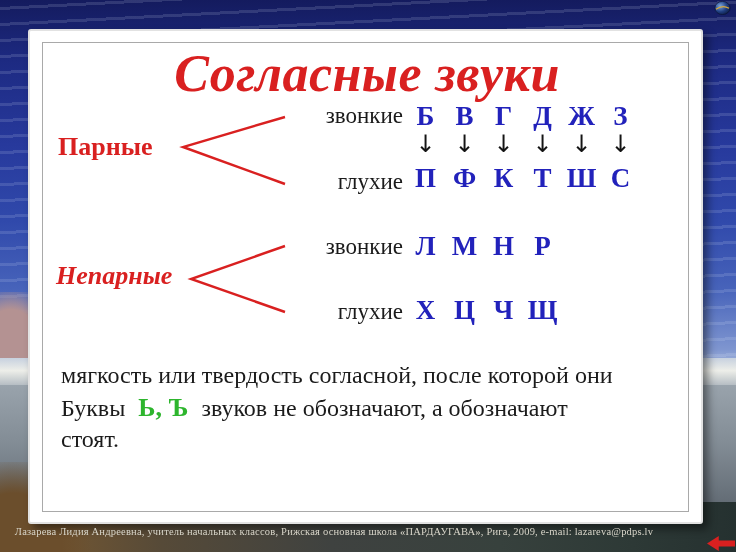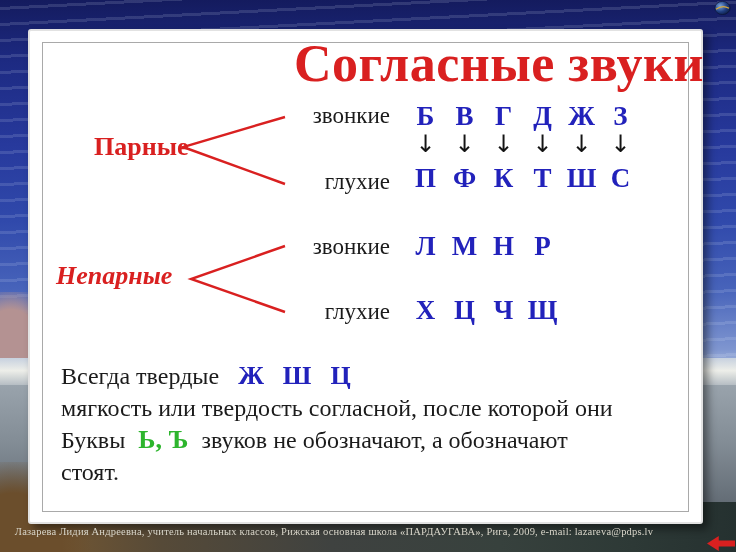--- a/index.html
+++ b/index.html
@@ -34,28 +34,28 @@
   .globe{position:absolute;left:714px;top:1px;width:17px;height:14px;}
 
   
   .card{position:absolute;left:28px;top:29px;width:675px;height:495px;
     background:#ffffff;border:2px solid #e2e2e2;border-radius:3px;
     box-shadow:5px 5px 8px rgba(0,0,0,0.45);}
   .card-frame{position:absolute;left:12px;top:11px;right:12px;bottom:10px;
     border:1px solid #a9a9a9;}
 
   
-  .title{position:absolute;left:30px;top:34px;width:674px;text-align:right;
-    font-size:52px;font-weight:bold;color:var(--accent-red,#d92020);letter-spacing:0.5px;}
+  .title{position:absolute;left:30px;top:44px;width:674px;text-align:center;
+    font-size:52px;font-weight:bold;color:var(--accent-red,#d92020);letter-spacing:0.5px;font-style:italic;}
 
   
   .group-label{position:absolute;font-size:26px;font-weight:bold;color:var(--accent-red,#d92020);}
-  #paired-label{left:58px;top:132px;margin-left:36px;}
+  #paired-label{left:58px;top:132px;}
   #unpaired-label{left:56px;top:261px;font-style:italic;}
-  .row-label{position:absolute;left:268px;width:122px;text-align:right;
+  .row-label{position:absolute;left:281px;width:122px;text-align:right;
     font-size:23px;color:var(--text-black,#1b1b1b);}
   #p-voiced-label{top:103px;}
   #p-voiceless-label{top:169px;}
   #u-voiced-label{top:234px;}
   #u-voiceless-label{top:299px;}
 
   
   .letter-grid{position:absolute;display:grid;grid-auto-flow:column;}
   .letter-grid span{width:39px;text-align:center;font-size:27px;font-weight:bold;
     color:var(--letter-blue,#2222bb);line-height:30px;}
@@ -159,23 +159,20 @@
   </div>
   <div class="row-label" id="u-voiceless-label">глухие</div>
   <div class="letter-grid" id="u-voiceless-letters">
     <span>Х</span>
     <span>Ц</span>
     <span>Ч</span>
     <span>Щ</span>
   </div>
 
   <div class="notes">
-    <div class="note-line">
-      <span>Всегда твердые</span><span class="big-letter">Ж</span><span class="big-letter">Ш</span><span class="big-letter">Ц</span>
-    </div>
     <div class="note-line">мягкость или твердость согласной, после которой они</div>
     <div class="note-line">
       <span>Буквы</span><span class="sign-letters">Ь, Ъ</span><span>звуков не обозначают, а обозначают</span>
     </div>
     <div class="note-line">стоят.</div>
   </div>
 
   <div class="footer">Лазарева Лидия Андреевна,  учитель начальных классов,  Рижская основная школа «ПАРДАУГАВА»,  Рига,  2009,  e-mail: lazareva@pdps.lv</div>
 
   <div class="nav-arrow"></div>

